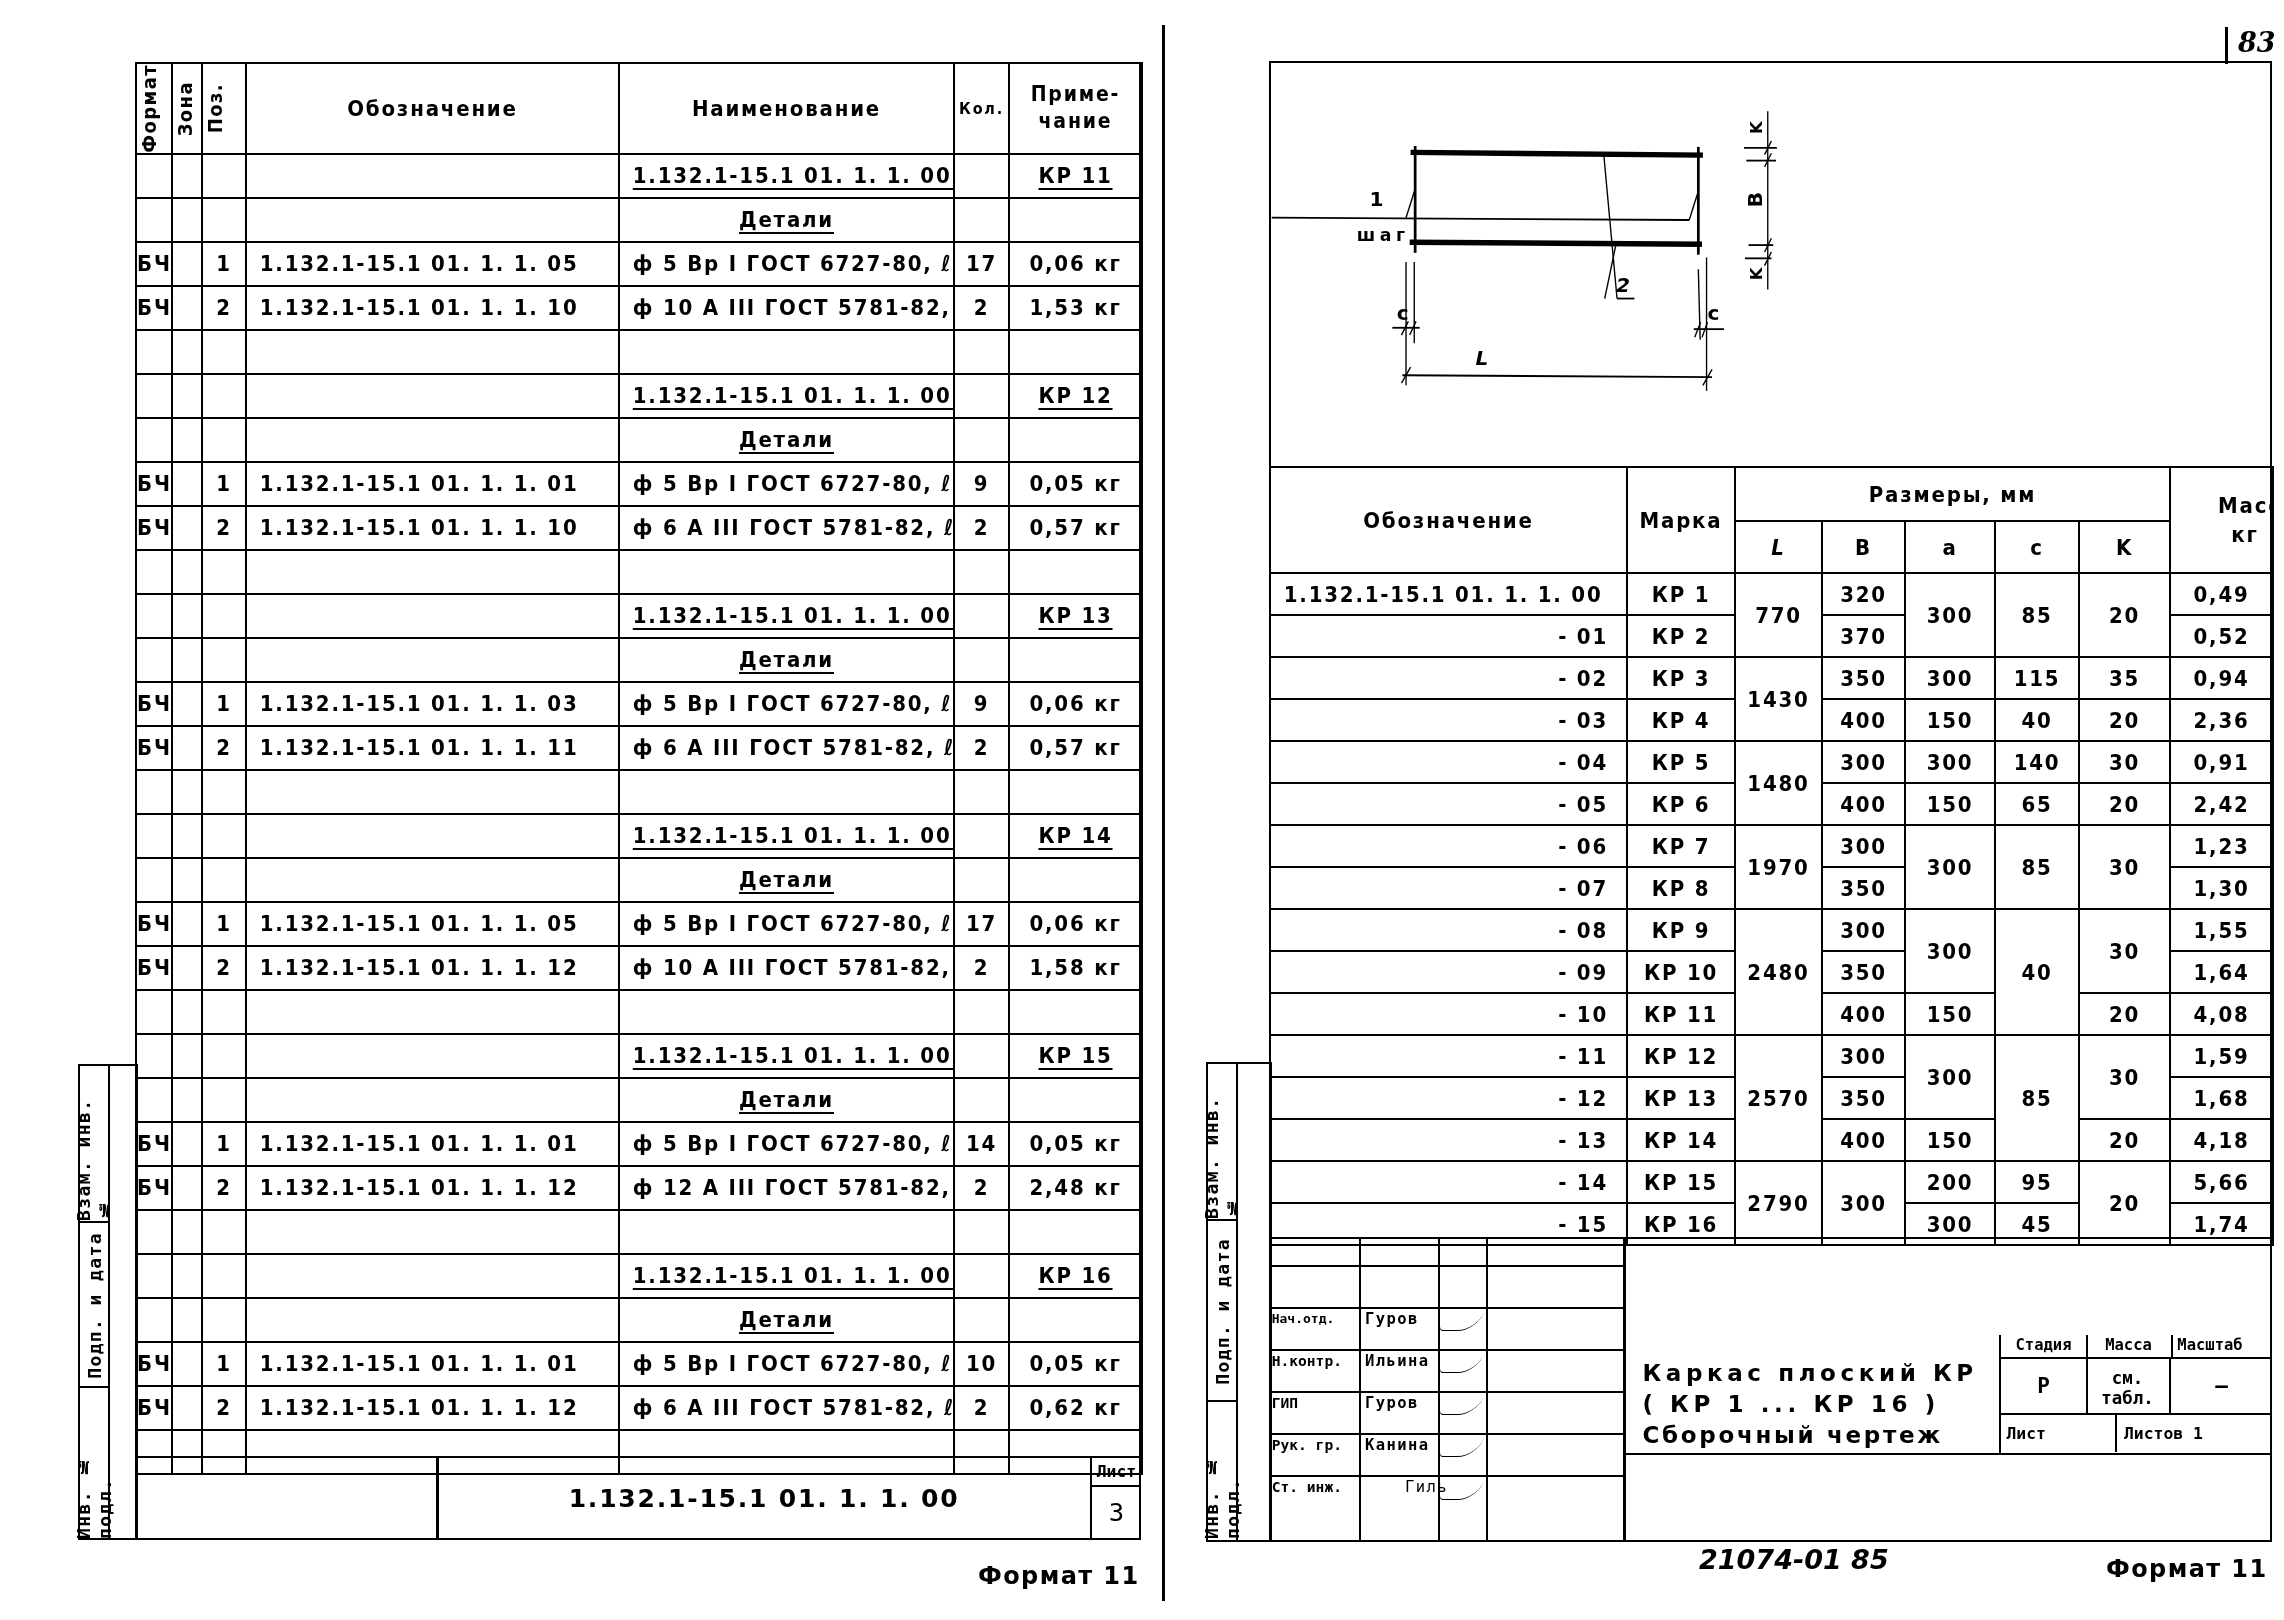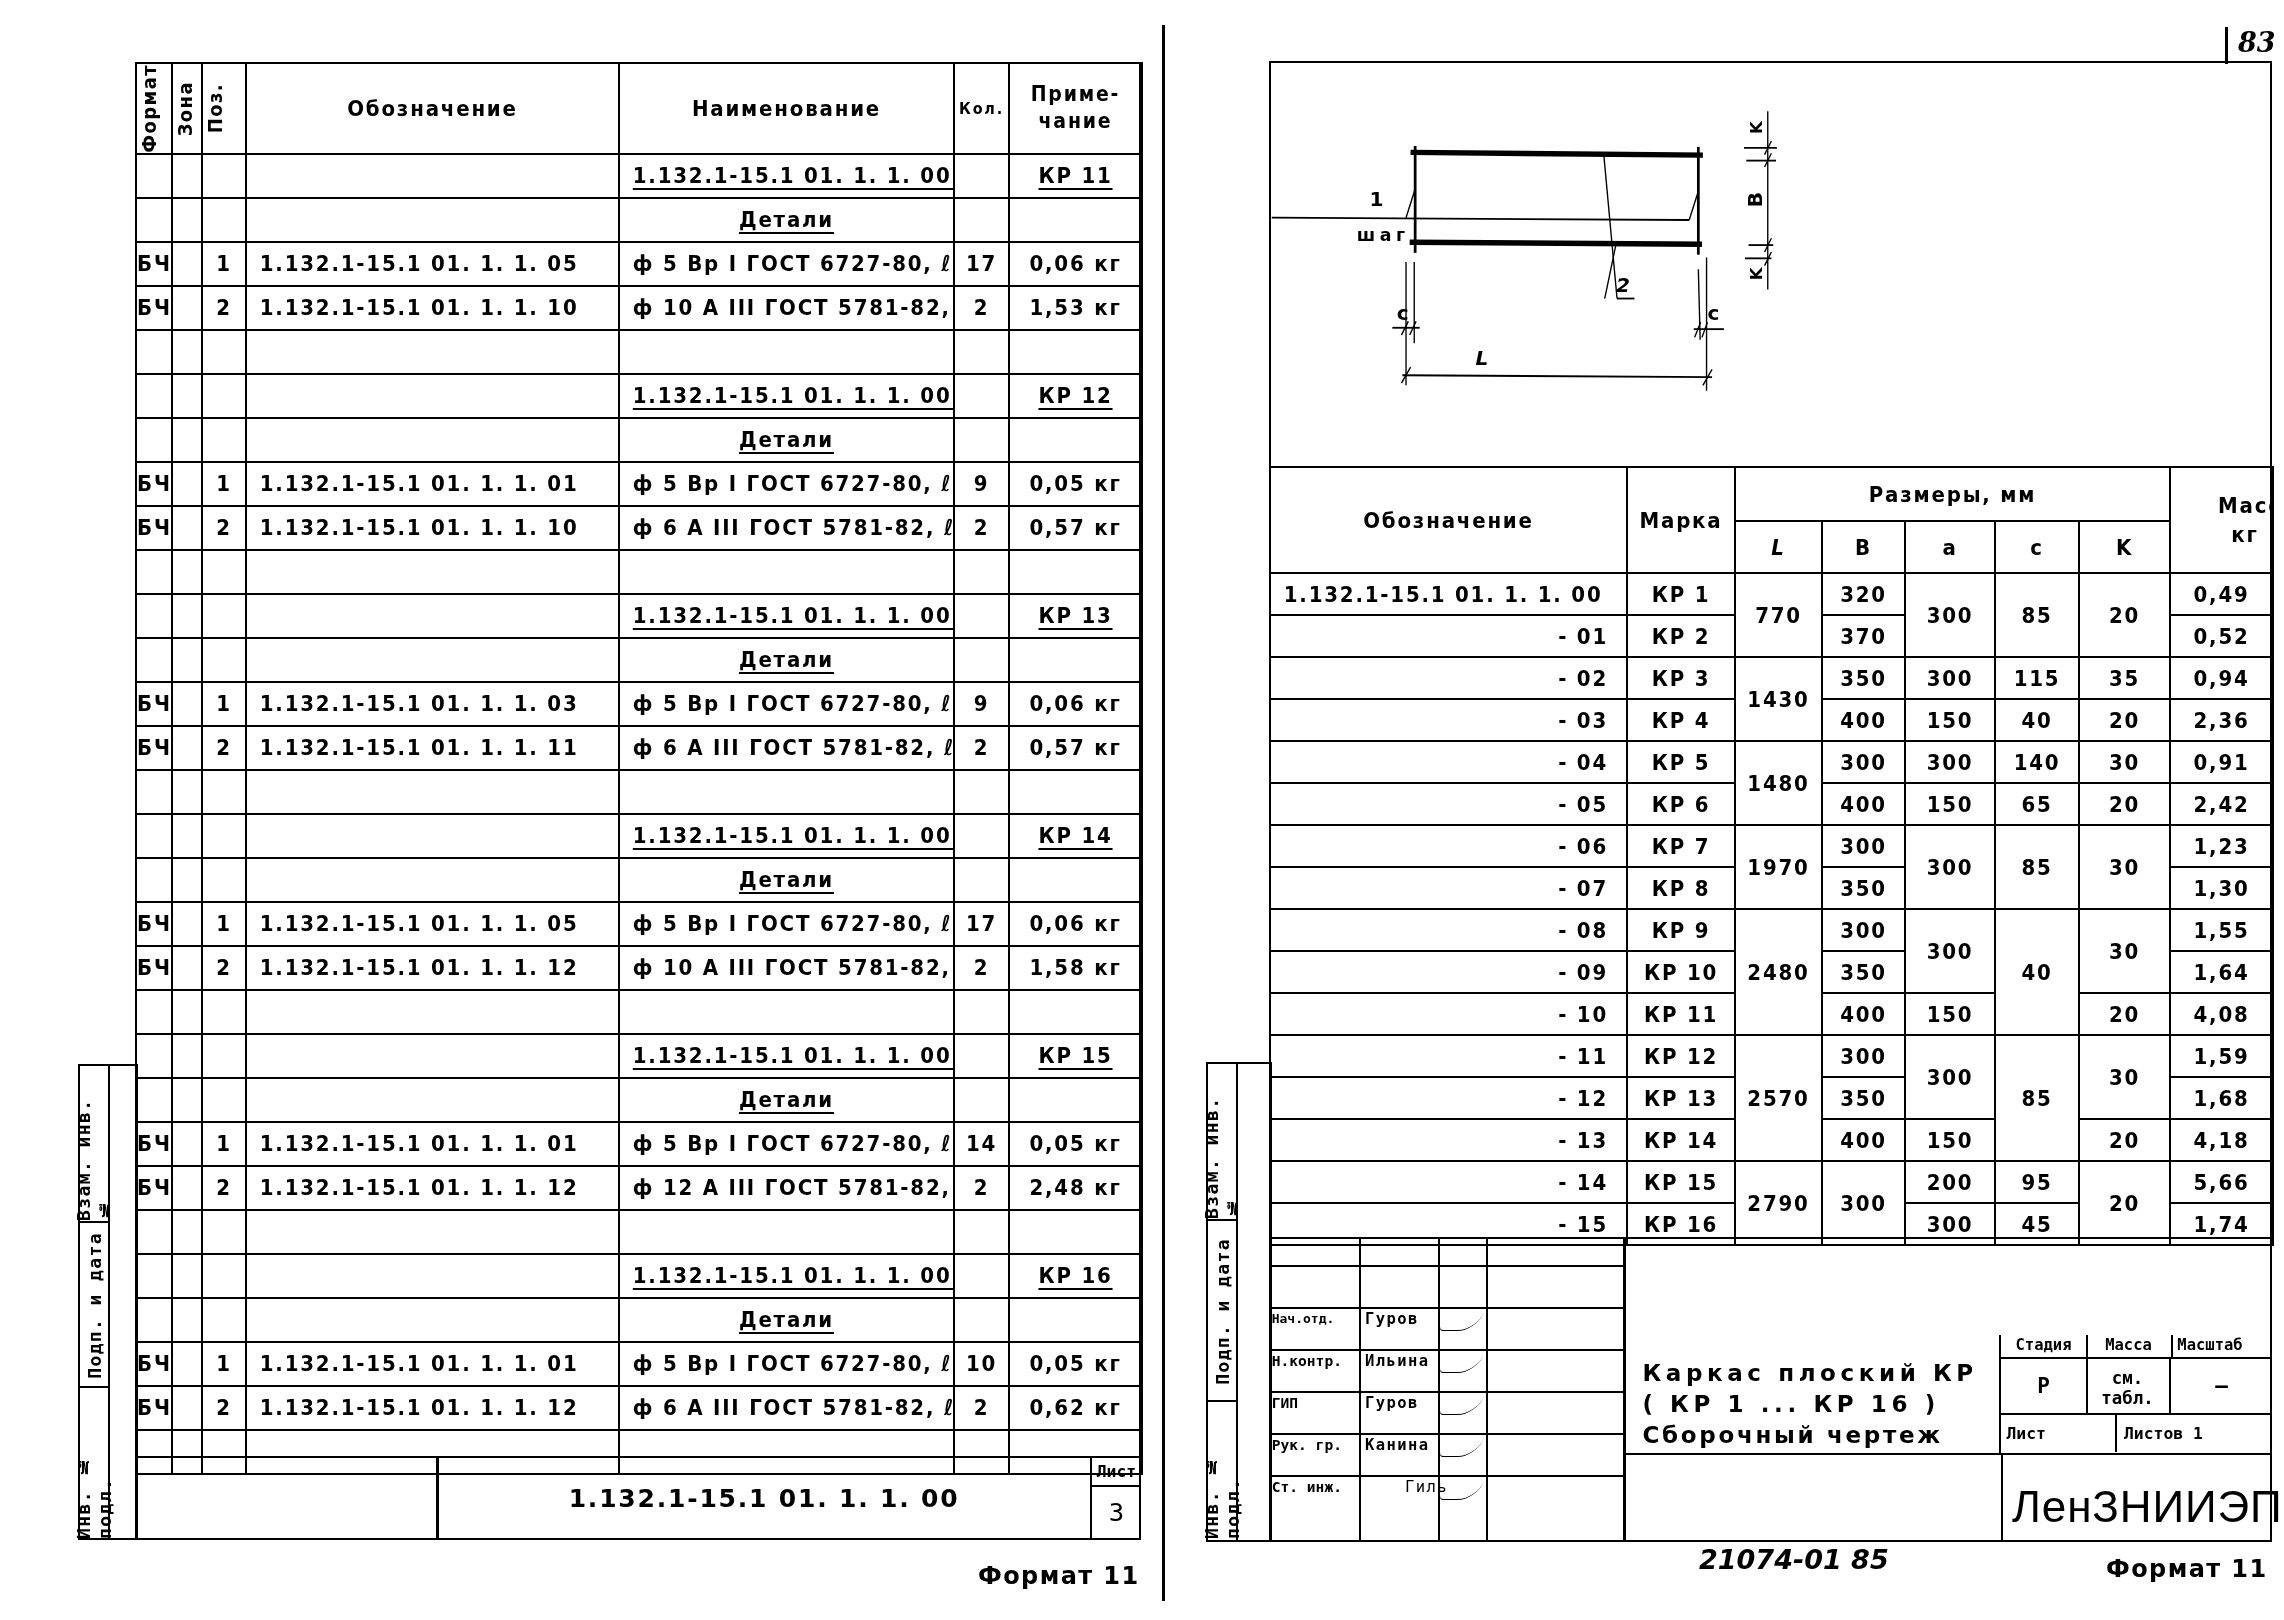--- a/index.html
+++ b/index.html
@@ -632,23 +632,20 @@
       <div class="abs" style="left:85px;width:85px;height:54px;padding-top:9px;box-sizing:border-box;text-align:center;font-weight:bold;border-right:2.3px solid #000;font-size:17.4px;white-space:normal;line-height:20px;">см. табл.</div>
       <div class="abs" style="left:170px;width:101px;height:54px;line-height:54px;text-align:center;font-weight:bold;font-size:21px;">–</div>
     </div>
     <div class="abs" style="left:0;top:78px;width:271px;height:42px;border-top:2.3px solid #000;border-bottom:2.7px solid #000;box-sizing:border-box;">
       <div class="abs" style="left:5.5px;top:0;height:37px;line-height:37px;font-weight:bold;font-size:16.4px;">Лист</div>
       <div class="abs" style="left:114px;top:0;width:2.3px;height:37px;background:#000;"></div>
       <div class="abs" style="left:123px;top:0;height:37px;line-height:37px;font-weight:bold;font-size:16.4px;">Листов 1</div>
     </div>
   </div>
 
-  <div class="abs" style="left:732px;top:216px;width:271px;height:87px;border-left:2.7px solid #000;box-sizing:border-box;">
-    <div class="big-org" style="position:absolute;left:9px;top:27px;">ЛенЗНИИЭП</div>
-  </div>
 </div>
 
 <div class="abs" style="left:1206px;top:1062px;width:66px;height:480px;border:2.3px solid #000;box-sizing:border-box;">
   <div class="abs" style="left:28px;top:0;width:2.3px;height:100%;background:#000;"></div>
   <div class="abs" style="left:0;top:0;width:28px;height:155px;border-bottom:2.3px solid #000;display:flex;align-items:center;justify-content:center;">
     <div class="vert" style="font-weight:bold;font-size:18px;">Взам. инв. №</div>
   </div>
   <div class="abs" style="left:0;top:158px;width:28px;height:178px;border-bottom:2.3px solid #000;display:flex;align-items:center;justify-content:center;">
     <div class="vert" style="font-weight:bold;font-size:18px;">Подп. и дата</div>
   </div>

